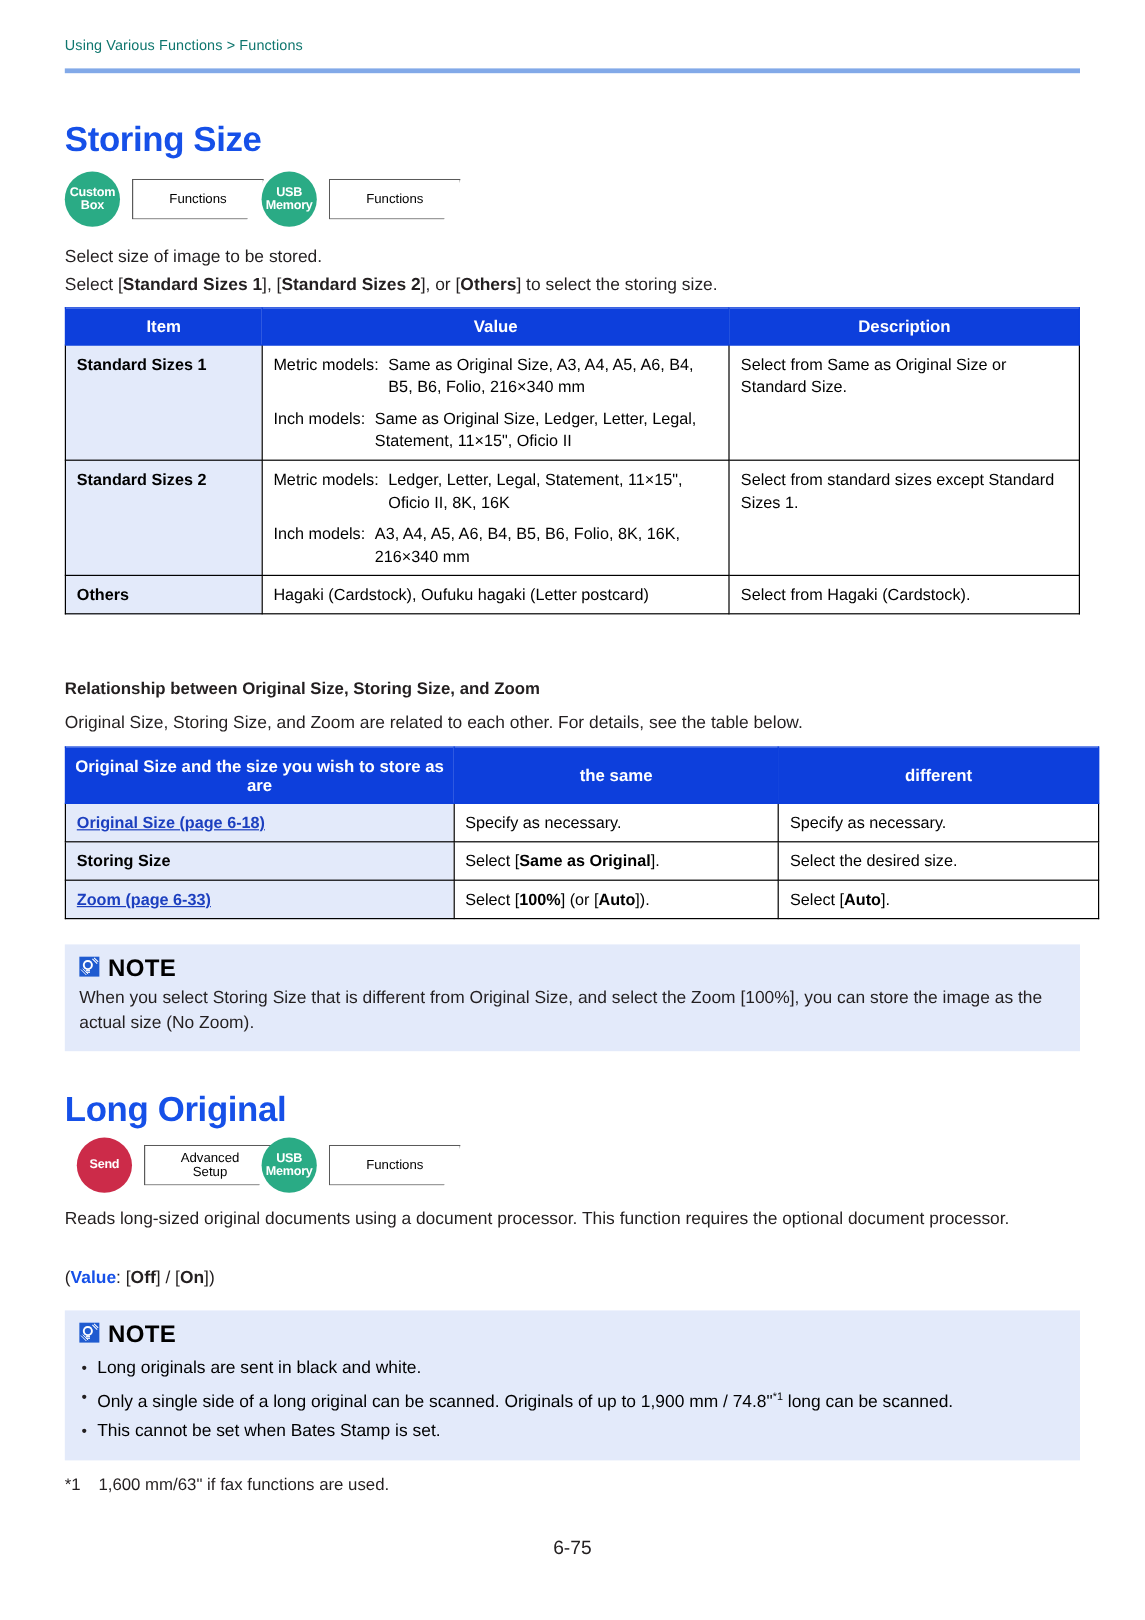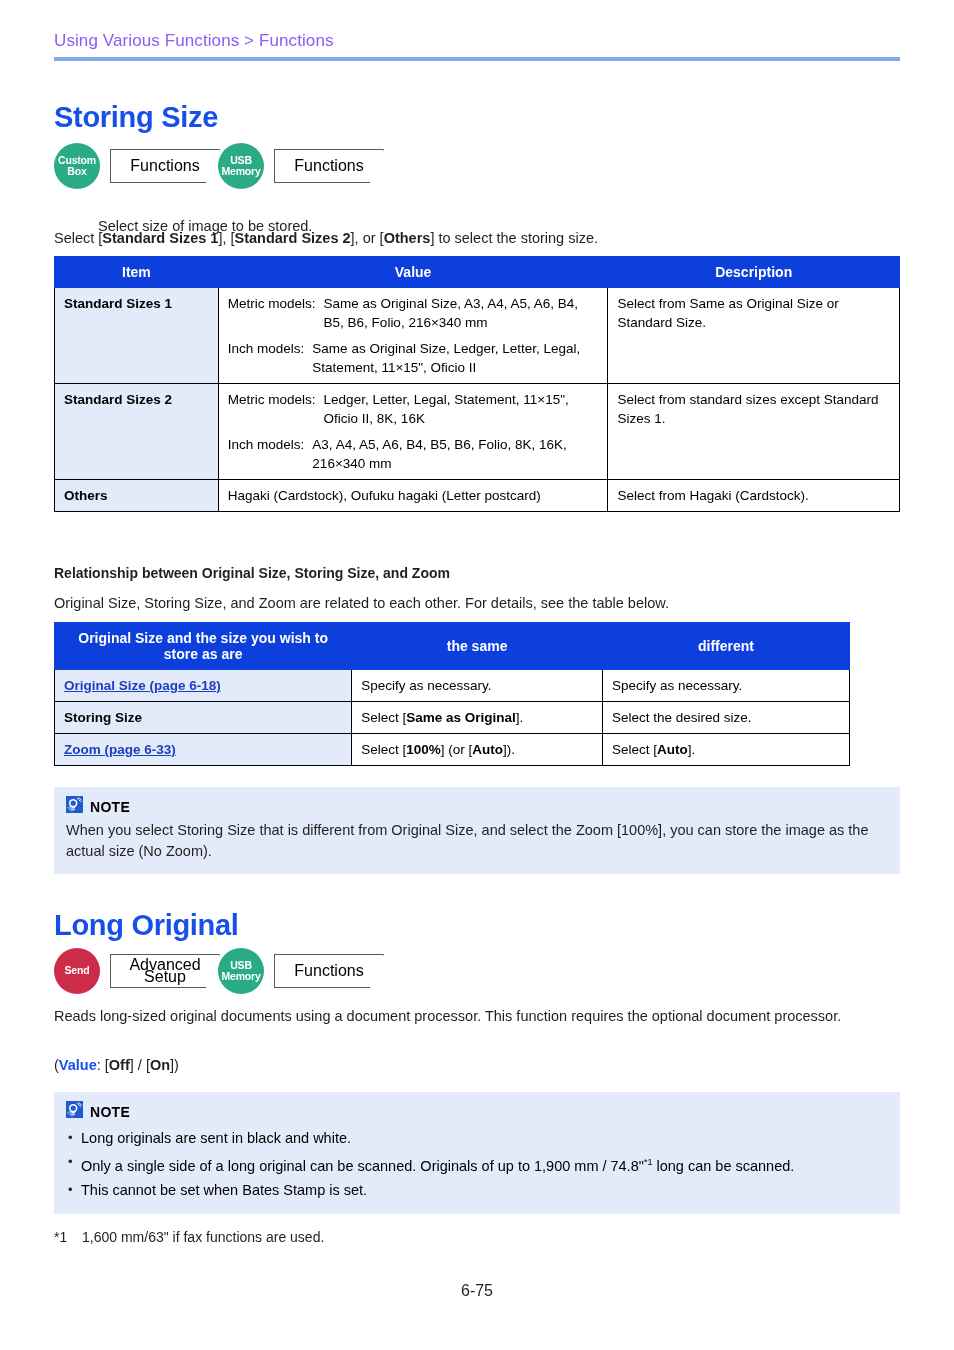--- a/index.html
+++ b/index.html
@@ -10,21 +10,21 @@
     font-family: "Liberation Sans", sans-serif;
     color: #000000;
     position: relative;
     overflow: hidden;
   }
   .page { position:absolute; left:0; top:0; width:954px; height:1350px; }
 
   
   .breadcrumb {
     position:absolute; left:54px; top:31px;
-    font-size:17px; color:#8b5cf6; letter-spacing:0.1px;text-align:right;
+    font-size:12px; color:#0f766e; letter-spacing:0.1px;text-align:right;
   }
   .header-rule {
     position:absolute; left:54px; top:57px; width:846px; height:4px;
     background:#82a9e8;
   }
 
   
   .h1 {
     position:absolute; left:54px;
     font-size:29px; font-weight:bold; color:#1650e8;
@@ -44,21 +44,21 @@
     color:#ffffff; font-weight:bold; font-size:10.5px; line-height:11.5px;
     display:flex; align-items:center; justify-content:center; text-align:center;
     letter-spacing:-0.2px;
   }
   .circle.green { background:#2aab85; }
   .circle.red   { background:#cc2b49; }
   .circle span { display:block; }
   .tag {
     position:absolute; top:6px; height:34px; width:110px;
     background:#ffffff; border:1px solid #5a5a5a;
-    font-size:16px; line-height:12px; color:#000;
+    font-size:11px; line-height:12px; color:#000;
     display:flex; align-items:center; justify-content:center; text-align:center;
     clip-path: polygon(0 0, 100% 0, calc(100% - 14px) 100%, 0 100%);
   }
 
   
   .para {
     position:absolute; left:54px;
     font-size:14.5px; line-height:21px; color:#231f20;
   }
   .para b { font-weight:bold; }
@@ -92,21 +92,21 @@
   .twocol .val { display:table-cell; vertical-align:top; }
   .gap { height:7px; }
   a.xref { color:#1c3fbf; text-decoration:underline; font-weight:bold; }
 
   
   .note {
     position:absolute; left:54px; width:846px;
     background:#e3eafa; padding:9px 12px 12px 12px;
   }
   .note-head { display:flex; align-items:center; gap:7px; margin-bottom:3px; }
-  .note-title { font-weight:bold; font-size:14px; letter-spacing:0.3px; }
+  .note-title { font-weight:bold; font-size:20px; letter-spacing:0.3px; }
   .note-body { font-size:14.5px; line-height:21px; color:#231f20; }
   .note-list { list-style:none; margin:4px 0 0 0; padding:0; }
   .note-list li { position:relative; padding-left:15px; font-size:14.5px; line-height:24px; }
   .note-list li::before {
     content:"\2022"; position:absolute; left:2px; top:0; font-size:13px; color:#231f20;
   }
   sup { font-size:9px; vertical-align:super; }
 
   .footnote { position:absolute; left:54px; font-size:14px; color:#231f20; }
   .footnote .mark { display:inline-block; width:28px; }
@@ -139,21 +139,21 @@
       <div class="circle green">
         <span>
           <span>USB</span>
           <span>Memory</span>
         </span>
       </div>
       <div class="tag" style="left:56px;">Functions</div>
     </div>
   </div>
 
-  <div class="para" style="top:216px;margin-left:44px;">Select size of image to be stored.</div>
+  <div class="para" style="top:204px;">Select size of image to be stored.</div>
 
   <div class="para" style="top:228px;">
     <span>Select [</span><b>Standard Sizes 1</b><span>], [</span><b>Standard Sizes 2</b><span>], or [</span><b>Others</b><span>] to select the storing size.</span>
   </div>
 
   <table class="doc" id="table-storing-size" style="top:256px; width:846px;">
     <colgroup>
         <col style="width:164px">
         <col style="width:390px">
         <col style="width:292px">
@@ -202,21 +202,21 @@
           <div>Hagaki (Cardstock), Oufuku hagaki (Letter postcard)</div>
         </td>
         <td class="plain">Select from Hagaki (Cardstock).</td>
       </tr>
     </tbody>
   </table>
 
   <div class="para" style="top:593px;">Original Size, Storing Size, and Zoom are related to each other. For details, see the table below.</div>
   <div class="para" style="top:563px; font-weight:bold; font-size:14px;">Relationship between Original Size, Storing Size, and Zoom</div>
 
-  <table class="doc" id="table-relationship" style="top:622px; width:796px;">
+  <table class="doc" id="table-relationship" style="top:622px; width:862px;">
     <colgroup>
         <col style="width:318px">
         <col style="width:266px">
         <col style="width:262px">
       </colgroup>
     <thead>
       <tr>
         <th>Original Size and the size you wish to store as are</th>
         <th>the same</th>
         <th>different</th>
@@ -265,21 +265,21 @@
         </svg>
       </span>
       <span class="note-title">NOTE</span>
     </div>
     <div class="note-body">When you select Storing Size that is different from Original Size, and select the Zoom [100%], you can store the image as the actual size (No Zoom).</div>
   </div>
 
   <h1 class="h1" id="h1-long">Long Original</h1>
 
   <div class="badge-row" id="badges-long">
-    <div class="badge-group" style="left:0px; width:200px;">
+    <div class="badge-group" style="left:10px; width:200px;">
       <div class="circle red">
         <span>
           <span>Send</span>
         </span>
       </div>
       <div class="tag" style="left:56px;">
         <span>
           <span>Advanced</span><br>
           <span>Setup</span>
         </span>

